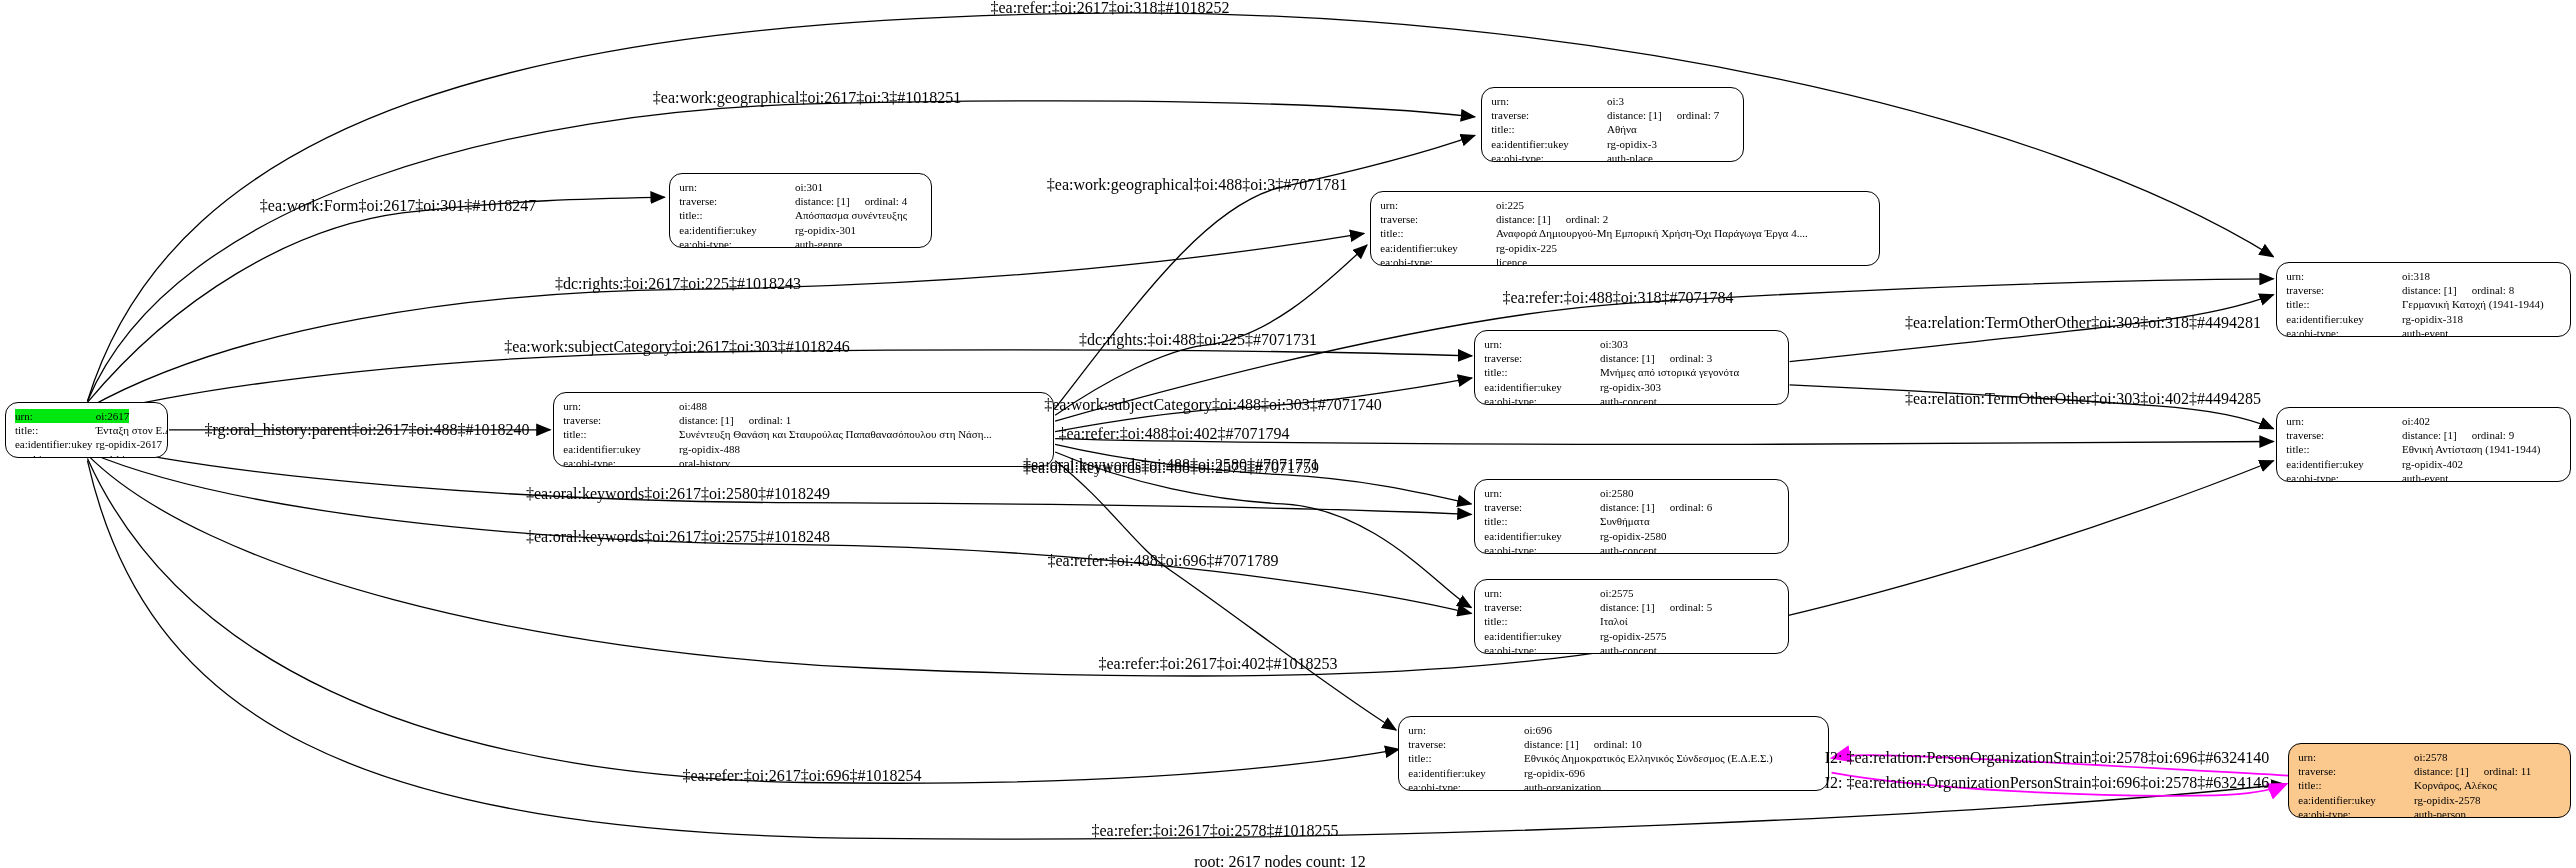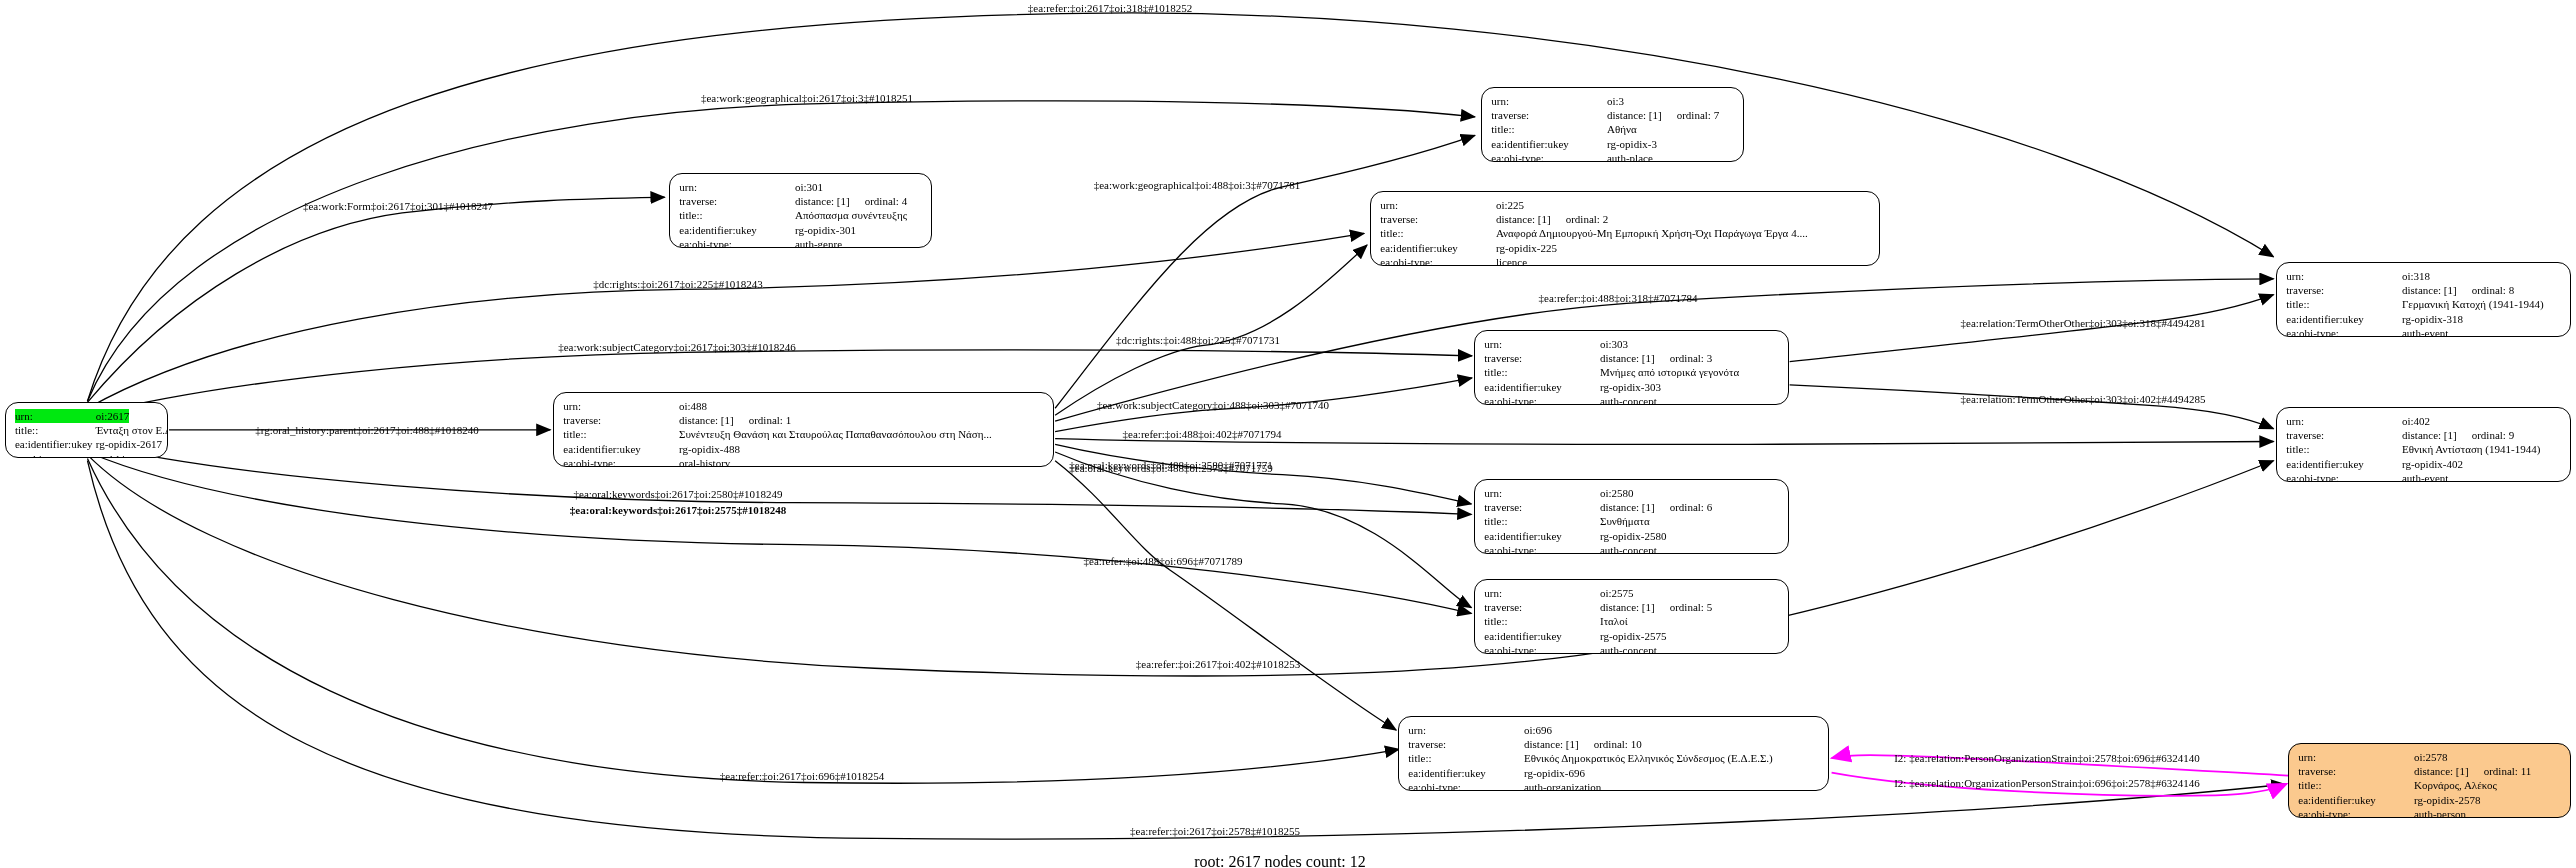--- a/index.html
+++ b/index.html
@@ -61,21 +61,21 @@
     flex: 0 0 auto;
     padding-left: 15px;
     white-space: nowrap;
   }
   .node-row.urn-row .k,
   .node-row.urn-row .v {
     background: #00e810;
   }
   .edge-label {
     position: absolute;
-    font-size: 11px;
+    font-size: 16px;
     line-height: 1;
     white-space: nowrap;
     color: #000000;
     transform: translate(-50%, -50%);
   }
   .edge-label.magenta-label {
     color: #000000;
   }
   .footer-label {
     position: absolute;
@@ -429,25 +429,25 @@
       <div class="edge-label" style="left: 398px; top: 206px; text-align: center;">‡ea:work:Form‡oi:2617‡oi:301‡#1018247</div>
       <div class="edge-label" style="left: 1197px; top: 185px;">‡ea:work:geographical‡oi:488‡oi:3‡#7071781</div>
       <div class="edge-label" style="left: 678px; top: 284px;">‡dc:rights:‡oi:2617‡oi:225‡#1018243</div>
       <div class="edge-label" style="left: 1198px; top: 340px;">‡dc:rights:‡oi:488‡oi:225‡#7071731</div>
       <div class="edge-label" style="left: 1618px; top: 298px;">‡ea:refer:‡oi:488‡oi:318‡#7071784</div>
       <div class="edge-label" style="left: 2083px; top: 323px;">‡ea:relation:TermOtherOther‡oi:303‡oi:318‡#4494281</div>
       <div class="edge-label" style="left: 677px; top: 347px;">‡ea:work:subjectCategory‡oi:2617‡oi:303‡#1018246</div>
       <div class="edge-label" style="left: 1213px; top: 405px;">‡ea:work:subjectCategory‡oi:488‡oi:303‡#7071740</div>
       <div class="edge-label" style="left: 2083px; top: 399px;">‡ea:relation:TermOtherOther‡oi:303‡oi:402‡#4494285</div>
       <div class="edge-label" style="left: 367px; top: 430px;">‡rg:oral_history:parent‡oi:2617‡oi:488‡#1018240</div>
-      <div class="edge-label" style="left: 1202px; top: 434px;">‡ea:refer:‡oi:488‡oi:402‡#7071794</div>
+      <div class="edge-label" style="left: 1174px; top: 434px;">‡ea:refer:‡oi:488‡oi:402‡#7071794</div>
       <div class="edge-label" style="left: 1171px; top: 465px;">‡ea:oral:keywords‡oi:488‡oi:2580‡#7071771</div>
       <div class="edge-label" style="left: 678px; top: 494px;">‡ea:oral:keywords‡oi:2617‡oi:2580‡#1018249</div>
       <div class="edge-label" style="left: 1171px; top: 468px;">‡ea:oral:keywords‡oi:488‡oi:2575‡#7071759</div>
-      <div class="edge-label" style="left: 678px; top: 510px; font-weight: bold;">‡ea:oral:keywords‡oi:2617‡oi:2575‡#1018248</div>
+      <div class="edge-label" style="left: 678px; top: 537px;">‡ea:oral:keywords‡oi:2617‡oi:2575‡#1018248</div>
       <div class="edge-label" style="left: 1163px; top: 561px;">‡ea:refer:‡oi:488‡oi:696‡#7071789</div>
       <div class="edge-label" style="left: 1218px; top: 664px;">‡ea:refer:‡oi:2617‡oi:402‡#1018253</div>
       <div class="edge-label" style="left: 802px; top: 776px;">‡ea:refer:‡oi:2617‡oi:696‡#1018254</div>
       <div class="edge-label magenta-label" style="left: 2047px; top: 758px;">I2: ‡ea:relation:PersonOrganizationStrain‡oi:2578‡oi:696‡#6324140</div>
       <div class="edge-label magenta-label" style="left: 2047px; top: 783px;">I2: ‡ea:relation:OrganizationPersonStrain‡oi:696‡oi:2578‡#6324146</div>
       <div class="edge-label" style="left: 1215px; top: 831px;">‡ea:refer:‡oi:2617‡oi:2578‡#1018255</div>
     </div>
 
   <div class="footer-label" id="footer-label" style="left:1280px; top:862px;">root: 2617 nodes count: 12</div>
 </div>

